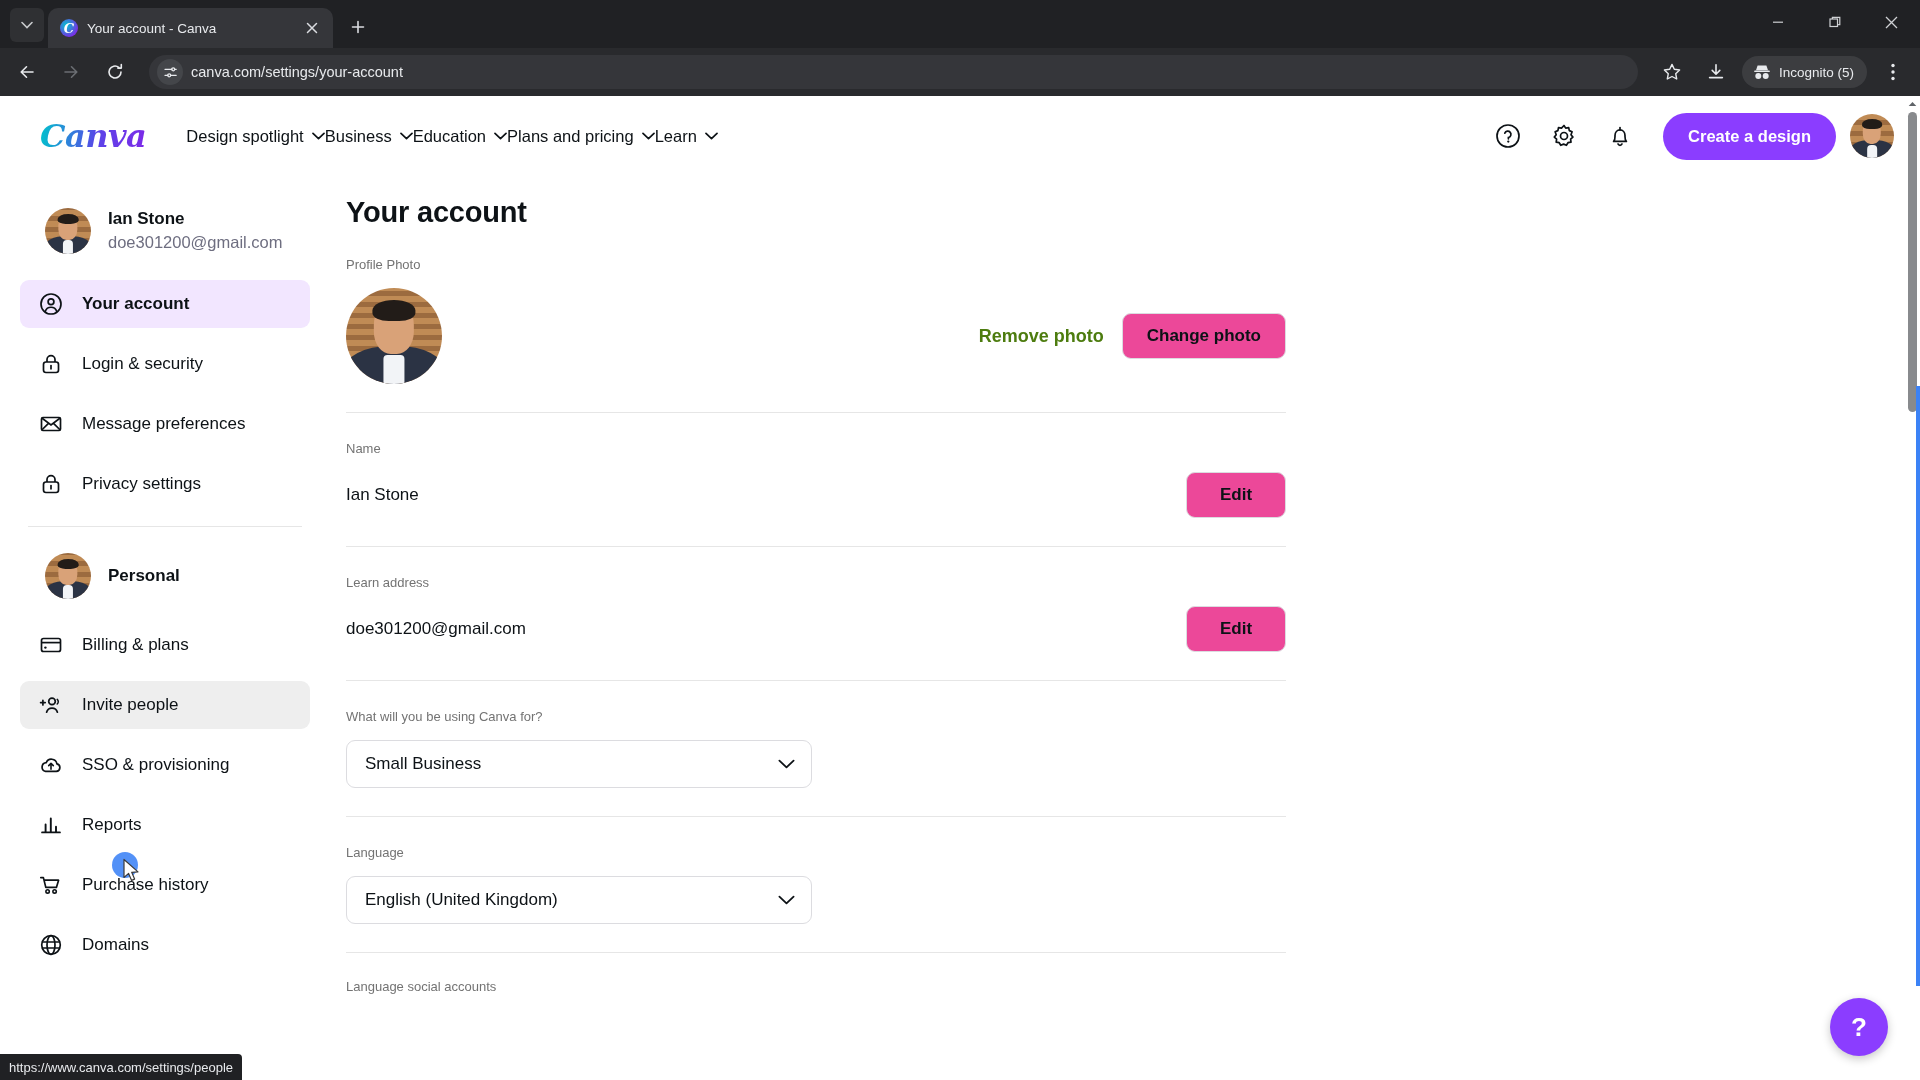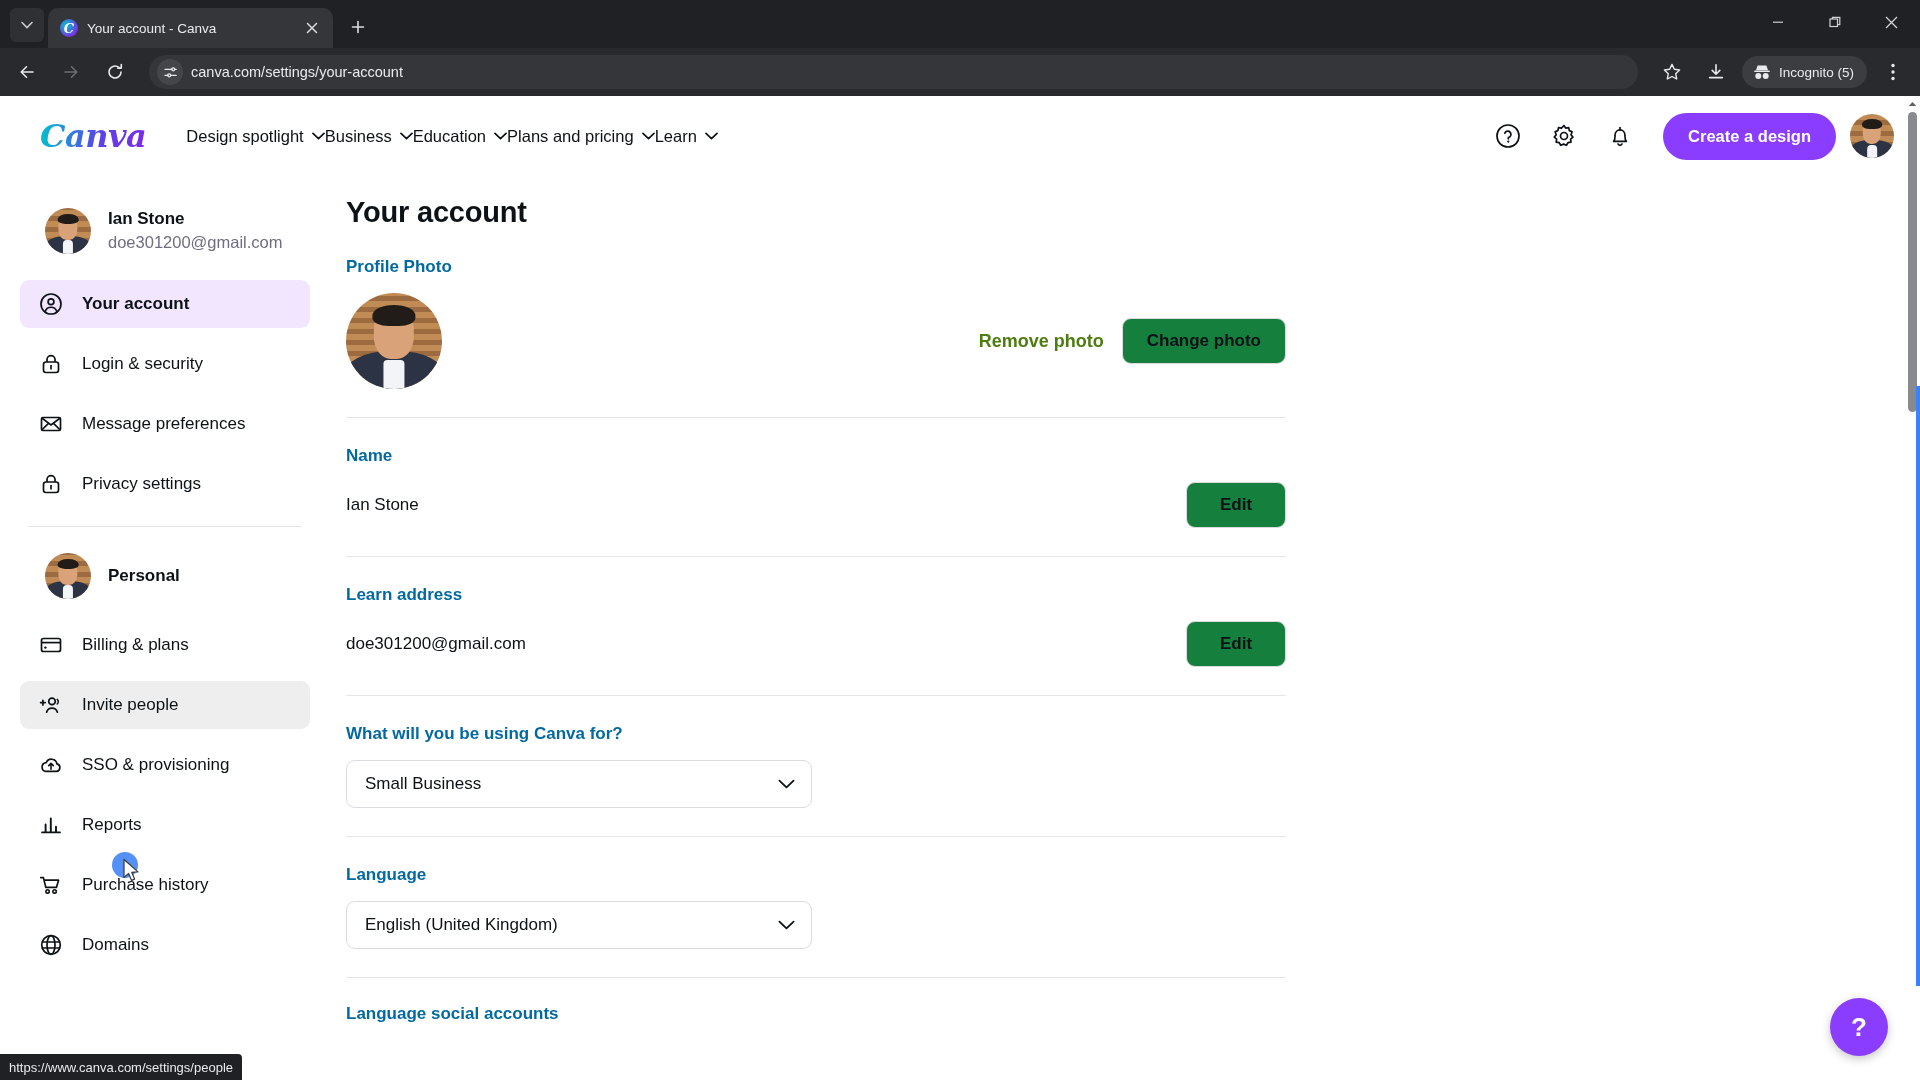--- a/index.html
+++ b/index.html
@@ -153,34 +153,34 @@
   }
   .cursor-arrow { position: absolute; left: 122px; top: 682px; z-index: 41; pointer-events: none; }
 
   
   .main { flex: 1; padding: 0 0 0 16px; position: relative; }
   .main-inner { width: 940px; padding-top: 20px; }
   .page-title { font-size: 29px; font-weight: 700; color: #0d1216; letter-spacing: -.2px; }
 
   .section { border-bottom: 1px solid #e6e6e6; padding: 28px 0 28px 0; }
   .section:first-of-type { padding-top: 46px; }
-  .sec-label { font-size: 17px; font-weight: 700; color: #0369a1; margin-bottom: 16px; }
+  .sec-label { font-size: 13px; font-weight: 400; color: #737373; margin-bottom: 16px; }
   .row { display: flex; align-items: center; }
   .row-value { font-size: 17px; color: #0d1216; }
   .spacer { flex: 1; }
 
   .photo-lg { width: 96px; height: 96px; }
 
   .text-btn {
     font-size: 18px; font-weight: 700; color: #4d7c0f; background: none; border: none;
     cursor: pointer; padding: 0 18px; font-family: "Liberation Sans", sans-serif;
   }
   .outline-btn {
     height: 46px; min-width: 100px; border: 1px solid #dcdce0; border-radius: 9px;
-    background: #15803d; font-size: 17px; font-weight: 700; color: #0d1216;
+    background: #ec4899; font-size: 17px; font-weight: 700; color: #0d1216;
     cursor: pointer; padding: 0 24px; font-family: "Liberation Sans", sans-serif;
   }
   .edit-btn { width: 100px; padding: 0; }
 
   .select {
     width: 466px; height: 48px; border: 1px solid #dcdce0; border-radius: 9px;
     background: #fff; display: flex; align-items: center; padding: 0 16px 0 18px;
     cursor: pointer; font-size: 17px; color: #0d1216;
   }
   .select .sp { flex: 1; }

